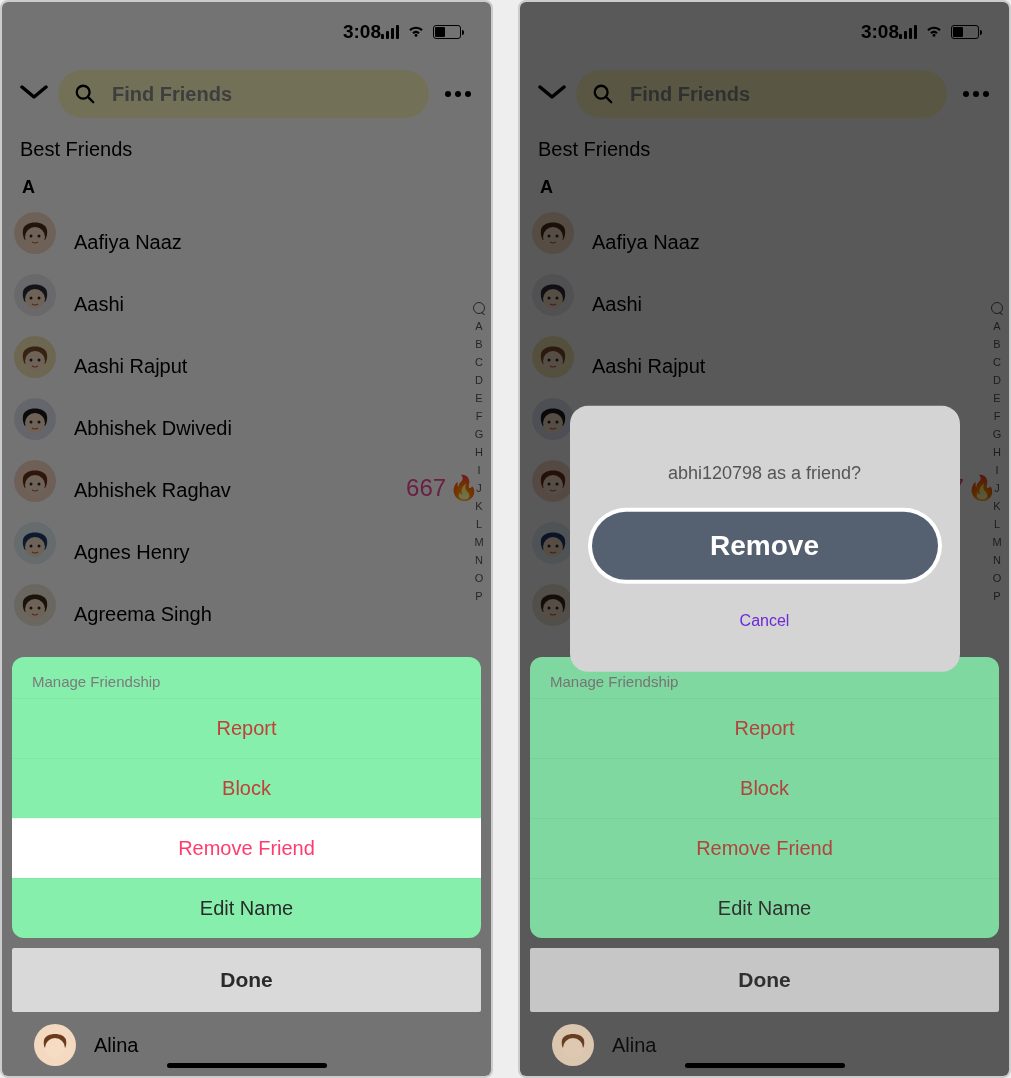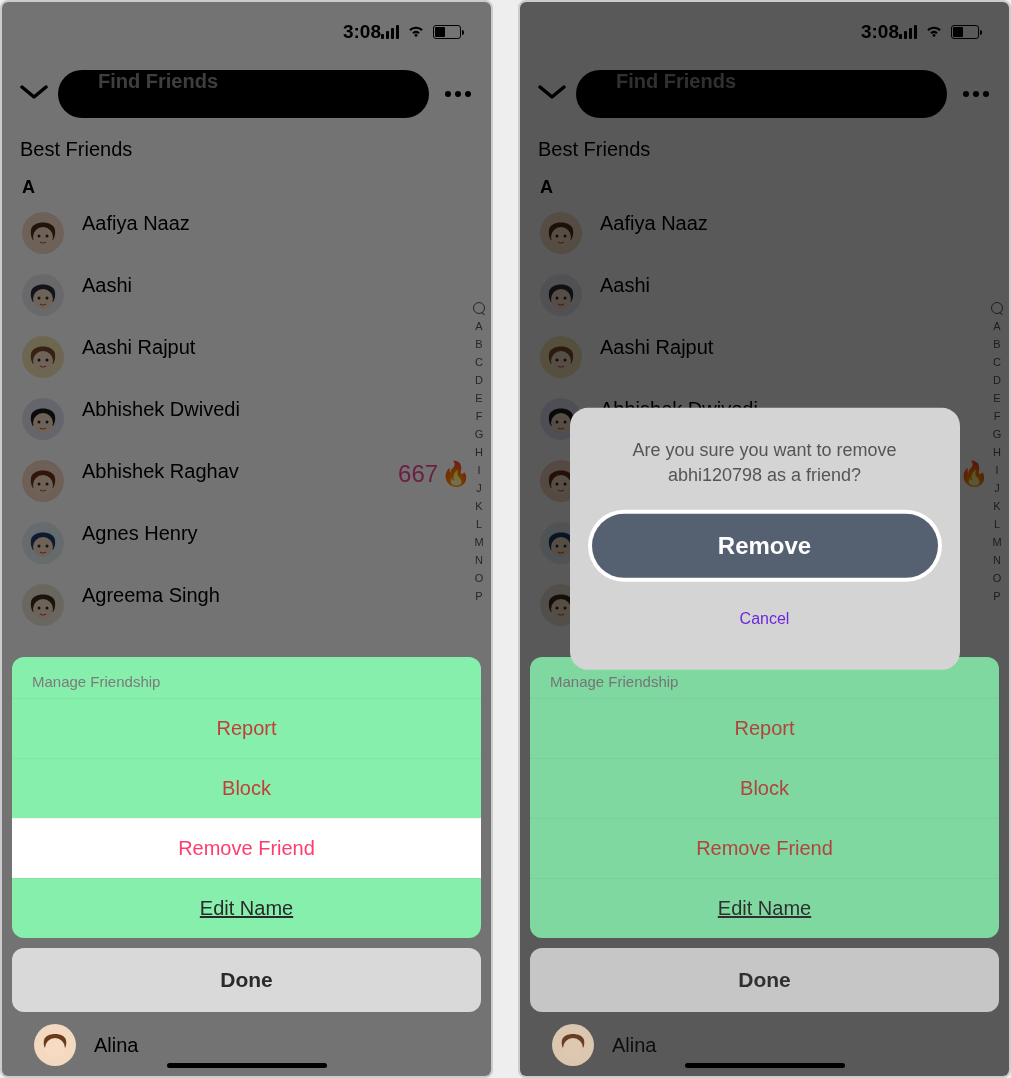--- a/index.html
+++ b/index.html
@@ -34,26 +34,27 @@
 
   .header-row {
     display: flex;
     align-items: center;
     gap: 10px;
     padding: 8px 18px 14px;
   }
   .chevron-down svg { width: 28px; height: 18px; }
   .search-bar {
     flex: 1;
-    background: #000000;
+    background: #fef9c3;
     border-radius: 26px;
     height: 48px;
     display: flex;
+    align-items: center;
     padding: 0 16px;
-    gap: 2px;
+    gap: 16px;
   }
   .search-bar svg { width: 22px; height: 22px; }
   .search-placeholder { color: #8a8a8a; font-size: 20px; font-weight: 600; }
   .dots { display: flex; gap: 4px; padding: 0 2px 0 6px; }
   .dots span { width: 6px; height: 6px; background: #000; border-radius: 50%; }
 
   .section-label {
     font-size: 20px;
     font-weight: 400;
     padding: 6px 18px 10px;
@@ -61,23 +62,23 @@
   }
   .letter-label {
     font-size: 18px;
     font-weight: 700;
     padding: 6px 20px 4px;
     color: #000;
   }
   .friend-list { }
   .friend-row {
     display: flex;
-    align-items: flex-start;
+    align-items: flex-end;
     gap: 18px;
-    padding: 10px 20px;
+    padding: 10px 12px;
     height: 62px;
   }
   .avatar {
     width: 42px; height: 42px; border-radius: 50%;
     display:flex; align-items:center; justify-content:center;
     flex-shrink:0;
   }
   .avatar svg { width: 42px; height: 42px; }
   .friend-name { font-size: 20px; font-weight: 500; color: #000; flex:1; }
   .streak { font-size: 24px; color: #ec4899; display:flex; align-items:center; gap:3px; }
@@ -113,31 +114,31 @@
     color: #7b7b7b;
     padding: 16px 20px 8px;
   }
   .sheet-item {
     padding: 18px 20px;
     font-size: 20px;
     color: #c2403b;
     border-top: 1px solid rgba(0,0,0,0.04);
     text-align: center;
   }
-  .sheet-item.neutral { color: #2a2a2a; text-decoration: underline; }
+  .sheet-item.neutral { color: #2a2a2a; }
   .sheet-item.highlight {
     background: #fff;
     color: #ff3b6e;
     font-weight: 500;
     margin: 0 -10px;
     padding-left: 30px; padding-right: 30px;
   }
   .done-btn {
     background: #d9d9d9;
-    border-radius: 12px;
+    border-radius: 2px;
     text-align: center;
     padding: 20px;
     font-size: 21px;
     font-weight: 600;
     color: #2a2a2a;
   }
   .bottom-row {
     margin-top: 12px;
     display:flex; align-items:center; gap:18px; padding: 0 22px;
   }
@@ -167,21 +168,21 @@
     font-size: 18px;
     line-height: 1.4;
     padding: 0 10px 22px;
   }
   .confirm-remove-wrap {
     background:#fff; padding:4px; border-radius: 40px; margin-bottom:10px;
   }
   .confirm-remove {
     background:#556070;
     color:#fff;
-    font-size:24px;
+    font-size:28px;
     font-weight:700;
     padding: 18px;
     border-radius: 36px;
   }
   .confirm-cancel {
     color:#6d28d9;
     font-size: 16px;
     padding: 18px;
   }
   .home-indicator {
@@ -568,21 +569,21 @@
             <path d="M10 16c2-8 20-8 22 0 1 5-1 8-1 8H11s-2-3-1-8z" fill="#6b3a1a"></path>
             <circle cx="21" cy="24" r="10" fill="#f6dcc2"></circle>
           </svg>
       </span>
       <span class="friend-name">Alina</span>
     </div>
   </div>
 
   <div class="confirm">
     <div class="confirm-msg">
-      <span>Are you sure you want to remove</span><br>
+      <br>
       <span>abhi120798 as a friend?</span>
     </div>
     <div class="confirm-remove-wrap">
       <div class="confirm-remove">Remove</div>
     </div>
     <div class="confirm-cancel">Cancel</div>
   </div>
 
   <div class="home-indicator"></div>
 </div>

